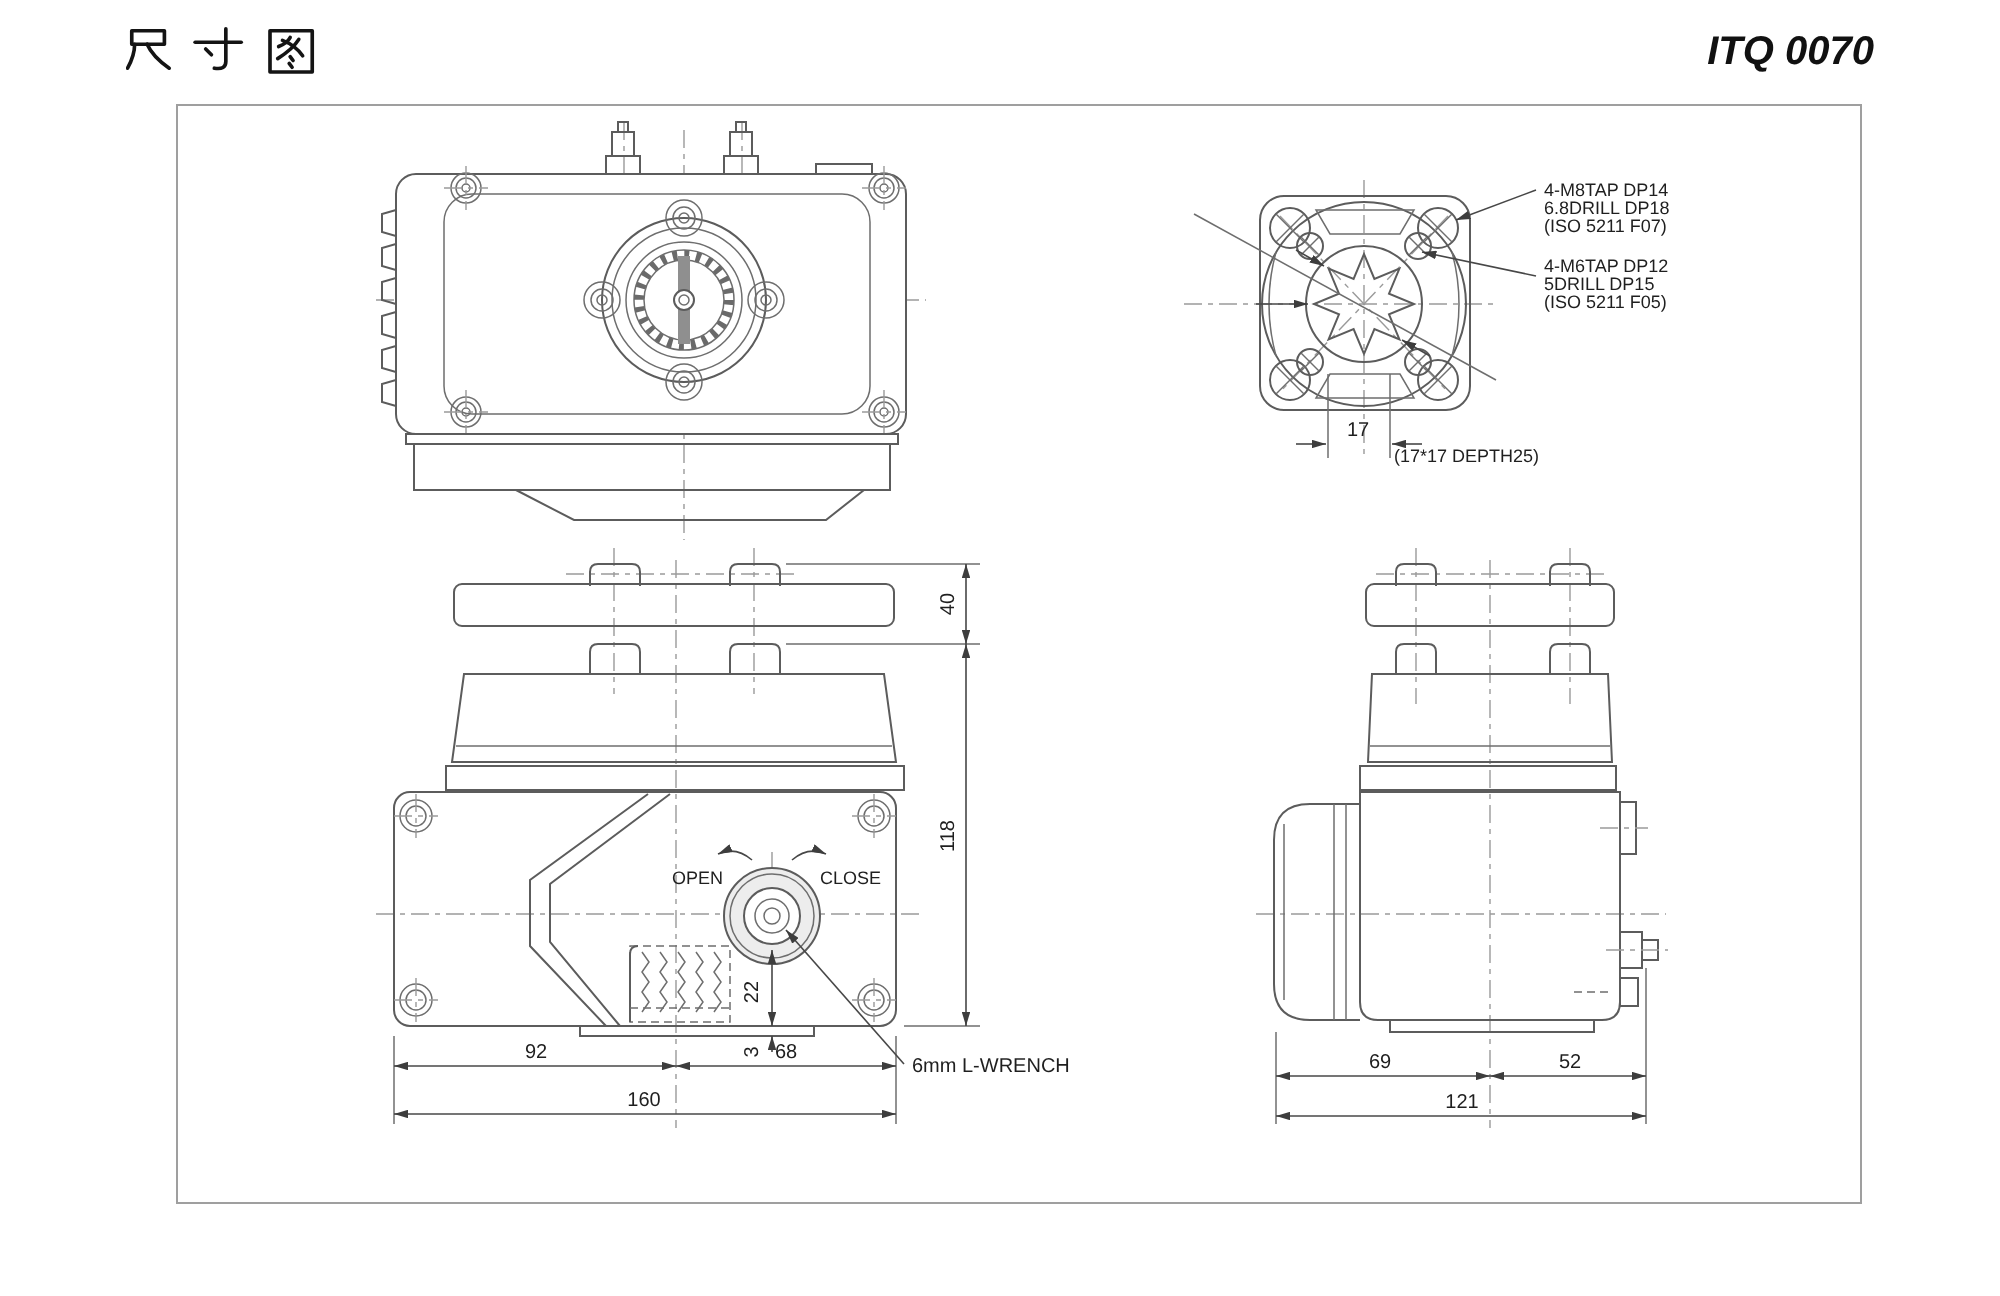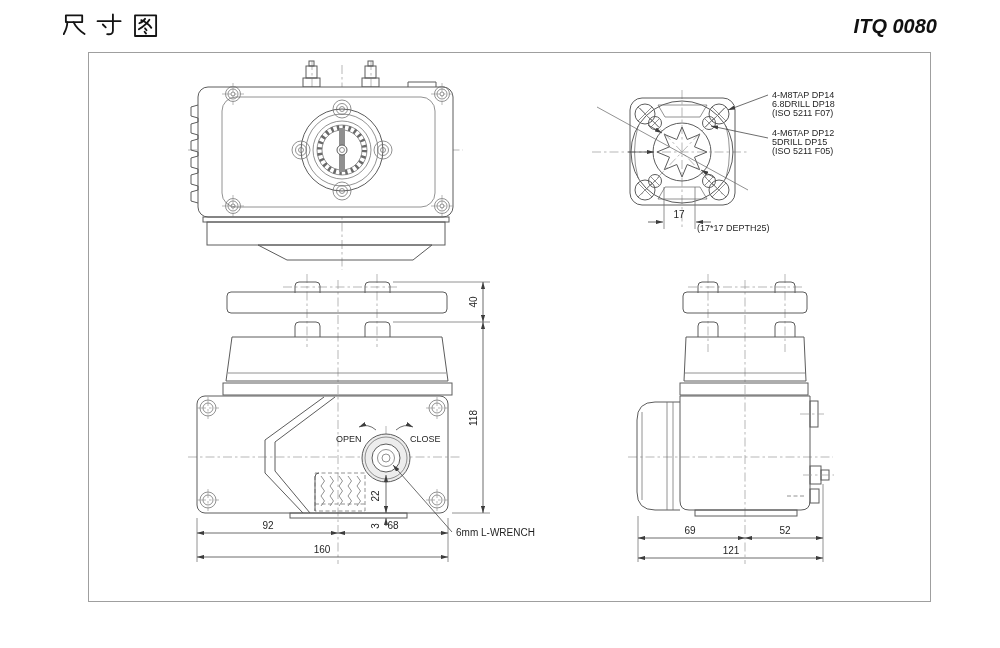--- a/index.html
+++ b/index.html
@@ -35,21 +35,21 @@
   <path class="ttl" d="M41.5,13.5 L44.5,16.5"></path>
 
   <path class="ttl" d="M75,4 H97 V25.5 H75 Z"></path>
   <path class="ttl" d="M85.5,7.5 C84.5,9.5 82.5,11 79.5,12.2"></path>
   <path class="ttl" d="M81.5,9 C85.5,10.5 89.5,13.5 92,17"></path>
   <path class="ttl" d="M90,8.5 C87.5,12.5 83,16 79,18.5"></path>
   <path class="ttl" d="M85.5,17.5 L87,19.5"></path>
   <path class="ttl" d="M85,21 L86.5,23"></path>
 </svg>
 
-<div class="model">ITQ 0080</div>
+<div class="model">ITQ 0070</div>
 
 <div class="frame"></div>
 
 <svg class="drawing" width="843" height="550" viewBox="0 0 843 550">
   <defs>
     <marker id="ar" viewBox="0 0 10 6" refX="10" refY="3" markerWidth="9" markerHeight="5.4" orient="auto-start-reverse">
       <path d="M0,0 L10,3 L0,6 Z" fill="#3d3d3d"></path>
     </marker>
   </defs>
 

